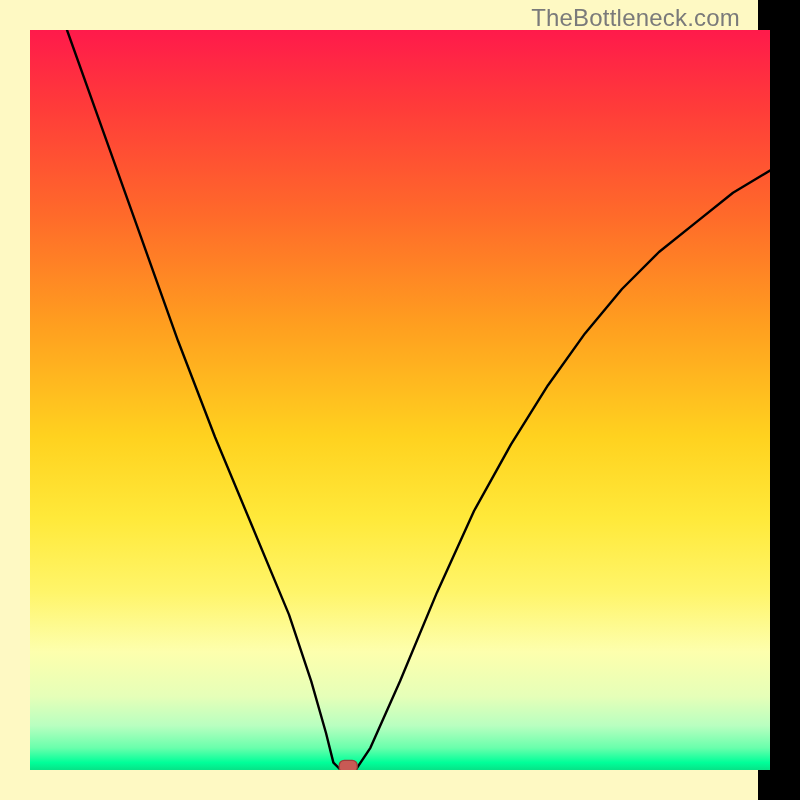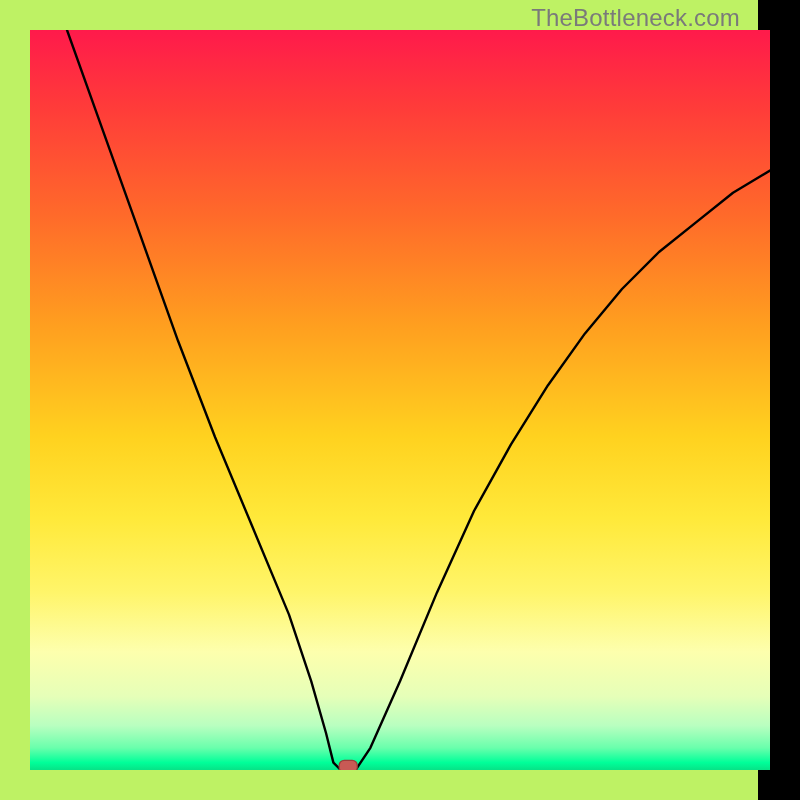--- a/index.html
+++ b/index.html
@@ -8,21 +8,21 @@
     width: 800px;
     height: 800px;
     background: #000;
     font-family: Arial, Helvetica, sans-serif;
     overflow: hidden;
   }
   .frame {
     position: relative;
     width: 758px;
     height: 800px;
-    background: #bef264;
+    background: #fef9c3;
   }
   .watermark {
     position: absolute;
     top: 4px;
     right: 18px;
     color: #7a7a7a;
     font-size: 24px;
     font-weight: 500;
     letter-spacing: 0.2px;
     z-index: 10;

